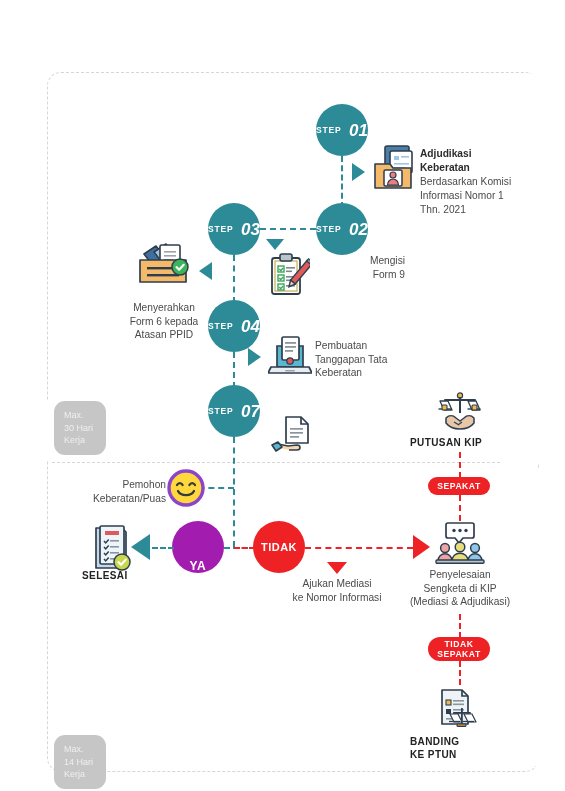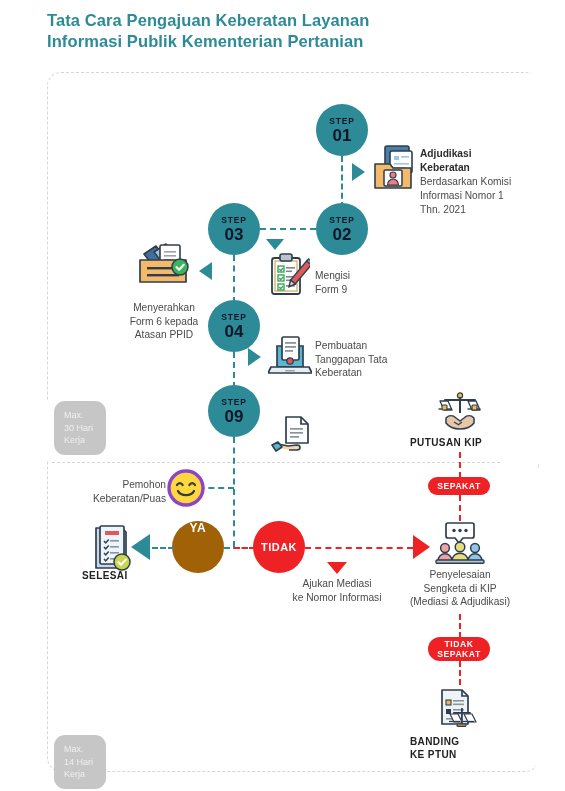--- a/index.html
+++ b/index.html
@@ -27,26 +27,26 @@
     border-radius:14px;
     box-sizing:border-box;
     background:transparent;
   }
   
   .frame-mask{position:absolute;background:#fff;}
 
   
   .step{
     position:absolute;width:52px;height:52px;border-radius:50%;
-    background:#2d8b97;color:#0f172a;text-align:center;
-    display:flex;flex-direction:column;align-items:center;justify-content:center;
+    background:#2d8b97;color:#ffffff;text-align:center;
+    display:flex;flex-direction:row;align-items:center;justify-content:space-between;
     box-sizing:border-box;
   }
   .step .s-top{font-size:8.5px;font-weight:700;letter-spacing:.8px;line-height:9px;}
-  .step .s-num{font-size:17px;font-weight:700;line-height:17px;margin-top:1px;}
+  .step .s-num{font-size:17px;font-weight:700;line-height:17px;margin-top:1px;font-style:italic;}
 
   
   .dv{position:absolute;width:0;border-left:2.4px dashed #2d8b97;}
   .dh{position:absolute;height:0;border-top:2.4px dashed #2d8b97;}
   .dv-red{position:absolute;width:0;border-left:2.6px dashed #ee2125;}
   .dh-red{position:absolute;height:0;border-top:2.6px dashed #ee2125;}
 
   
   .tri-right{position:absolute;width:0;height:0;border-top:9px solid transparent;border-bottom:9px solid transparent;border-left:13px solid #2d8b97;}
   .tri-left{position:absolute;width:0;height:0;border-top:9px solid transparent;border-bottom:9px solid transparent;border-right:13px solid #2d8b97;}
@@ -56,46 +56,42 @@
   .tri-left-teal-big{position:absolute;width:0;height:0;border-top:13px solid transparent;border-bottom:13px solid transparent;border-right:19px solid #2d8b97;}
 
   
   .lbl{position:absolute;color:#4a4a4a;font-size:10.2px;line-height:13.6px;}
   .lbl-b{position:absolute;font-size:10.2px;line-height:14px;color:#4a4a4a;}
   .lbl-b b{color:#2b2b2b;font-weight:700;}
   .lbl-c{position:absolute;color:#4a4a4a;font-size:10.2px;line-height:13.6px;text-align:center;}
   .cap-bold{position:absolute;font-size:10px;font-weight:700;color:#222;letter-spacing:.4px;text-align:left;}
 
   
-  .circ-ya{position:absolute;width:52px;height:52px;border-radius:50%;background:#a16207;
+  .circ-ya{position:absolute;width:52px;height:52px;border-radius:50%;background:#a21caf;
     color:#fff;font-size:12px;font-weight:700;letter-spacing:.6px;
-    display:flex;align-items:flex-start;justify-content:center;}
+    display:flex;align-items:flex-end;justify-content:center;}
   .circ-tidak{position:absolute;width:52px;height:52px;border-radius:50%;background:#ee2125;
     color:#fff;font-size:11px;font-weight:700;letter-spacing:.5px;
     display:flex;align-items:center;justify-content:center;}
   .pill{position:absolute;background:#ee2125;color:#fff;border-radius:20px;
     font-size:8.6px;font-weight:700;letter-spacing:.5px;text-align:center;
     display:flex;align-items:center;justify-content:center;line-height:10px;}
 
   
   .badge{position:absolute;background:#c6c6c6;border-radius:11px;color:#efefef;
     font-size:9px;line-height:12.5px;padding:8px 10px;box-sizing:border-box;}
 
   
   .icon{position:absolute;}
 </style>
 </head>
 <body>
 
 <div id="root">
 
-  <div class="title">
-    <div>Tata Cara Pengajuan Keberatan Layanan</div>
-    <div>Informasi Publik Kementerian Pertanian</div>
-  </div>
 
   <div class="frame"></div>
 
   <div class="frame-mask" style="left:500px;top:74px;width:60px;height:390px;"></div>
   <div class="frame-mask" style="left:500px;top:470px;width:60px;height:296px;"></div>
   <div class="frame-mask" style="left:44px;top:400px;width:8px;height:60px;"></div>
 
   <div style="position:absolute;left:52px;top:462px;width:448px;height:0;border-top:1.3px dashed #d6d6d6;"></div>
 
   <div class="step" style="left:316px;top:104px;">
@@ -157,21 +153,21 @@
     <rect x="10" y="32" width="6" height="6" fill="#fff" stroke="#3ba55d" stroke-width="1.4"></rect>
     <path d="M11.3 35l1.4 1.6 2.4-2.6" stroke="#3ba55d" stroke-width="1.4" fill="none"></path>
     <rect x="18" y="33" width="9" height="1.6" fill="#7d8790"></rect>
     <g transform="rotate(40 30 24)">
       <rect x="27" y="6" width="6" height="26" fill="#e05a5a" stroke="#2f3e4e" stroke-width="1.4"></rect>
       <path d="M27 32l3 6 3-6z" fill="#f2d7b8" stroke="#2f3e4e" stroke-width="1.4"></path>
       <rect x="27" y="4" width="6" height="3" fill="#8c96a0" stroke="#2f3e4e" stroke-width="1.2"></rect>
     </g>
   </svg>
 
-  <div class="lbl" style="left:315px;top:269px;width:90px;">
+  <div class="lbl" style="left:315px;top:254px;width:90px;text-align:right;">
     <span>Mengisi</span><br>
     <span>Form 9</span>
   </div>
 
   <div class="dv" style="left:233px;top:255px;height:48px;"></div>
 
   <div class="tri-left" style="left:199px;top:262px;"></div>
 
   <svg class="icon" style="left:134px;top:240px;" width="58" height="48" viewBox="0 0 58 48">
     <path d="M10 14l12-8 10 13-12 8z" fill="#3f6f9e" stroke="#2f3e4e" stroke-width="1.6" stroke-linejoin="round"></path>
@@ -214,21 +210,21 @@
   </svg>
 
   <div class="lbl" style="left:315px;top:339px;width:100px;">
     <span>Pembuatan</span><br>
     <span>Tanggapan Tata</span><br>
     <span>Keberatan</span>
   </div>
 
   <div class="step" style="left:208px;top:385px;">
     <div class="s-top">STEP</div>
-    <div class="s-num">09</div>
+    <div class="s-num">07</div>
   </div>
 
   <div class="dv" style="left:233px;top:437px;height:110px;"></div>
 
   <div class="dh" style="left:179px;top:487px;width:55px;"></div>
 
   <svg class="icon" style="left:270px;top:414px;" width="44" height="46" viewBox="0 0 44 46">
     <path d="M16 3h15l7 7v19H16z" fill="#ffffff" stroke="#2f3e4e" stroke-width="1.7" stroke-linejoin="round"></path>
     <path d="M31 3v7h7" fill="none" stroke="#2f3e4e" stroke-width="1.7"></path>
     <rect x="20" y="14" width="13" height="1.7" fill="#8b959e"></rect>

